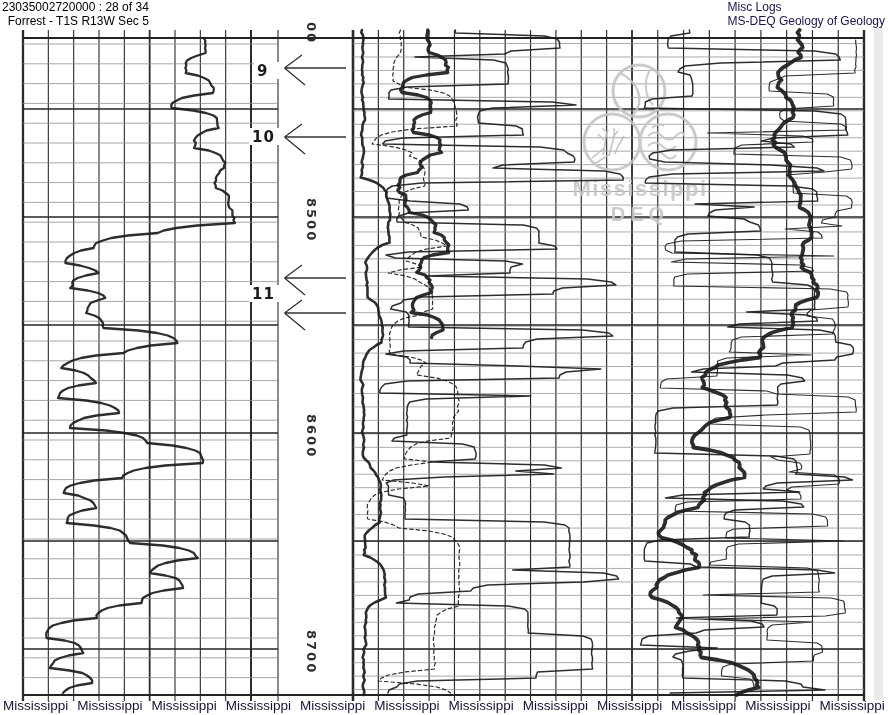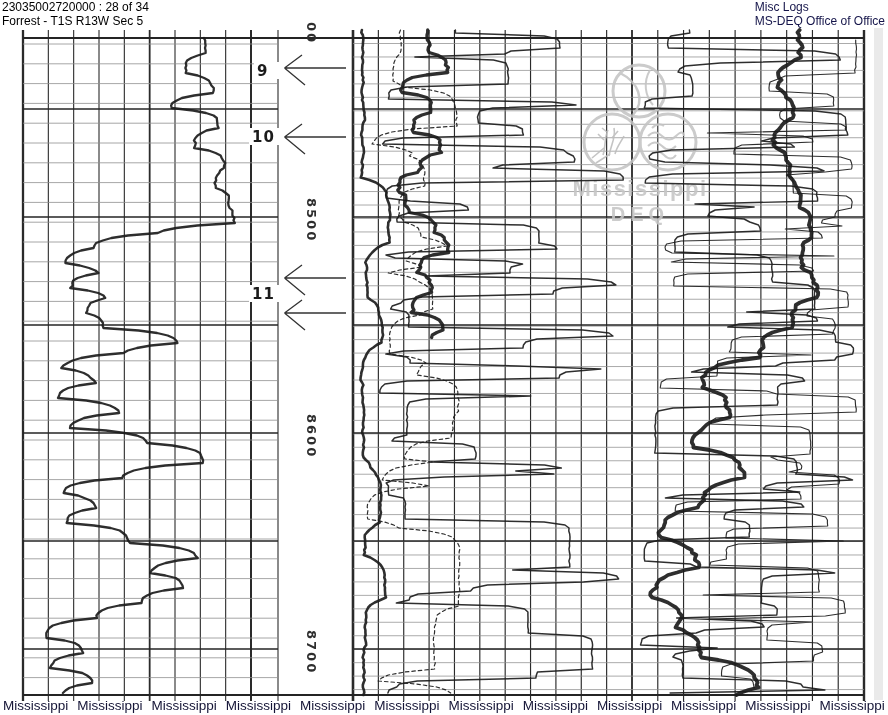--- a/index.html
+++ b/index.html
@@ -1,41 +1,41 @@
 <!DOCTYPE html>
 <html><head>
 <meta charset="utf-8">
 <style>
   html,body{margin:0;padding:0}
   body{
     width:888px;height:715px;position:relative;background:#ffffff;
     font-family:"Liberation Sans",sans-serif;overflow:hidden;
   }
   .hdr{position:absolute;top:0;font-size:12px;line-height:14px;}
-  #hdr-left{left:2px;text-align:left;}
+  #hdr-left{left:2px;text-align:right;}
   #hdr-right{right:3px;text-align:left;}
   #log-svg{position:absolute;left:0;top:0;}
   #footer-row{
     position:absolute;left:3px;top:698px;width:882px;
     display:flex;justify-content:space-between;
     font-size:13.5px;line-height:16px;
   }
   #footer-row span{white-space:nowrap;}
 </style>
 </head>
 <body>
 
 <div class="hdr" id="hdr-left" style="color: rgb(0, 0, 0);">
   <div>23035002720000 : 28 of 34</div>
   <div>Forrest - T1S R13W Sec 5</div>
 </div>
 
 <div class="hdr" id="hdr-right" style="color: rgb(21, 21, 74);">
   <div>Misc Logs</div>
-  <div>MS-DEQ Office of Office</div>
+  <div>MS-DEQ Geology of Geology</div>
 </div>
 
 <svg id="log-svg" width="888" height="715">
     <g>
       <line x1="23" y1="30" x2="23" y2="701" stroke="#2a2a2a" stroke-width="2.3"></line>
       <line x1="48.33333333333333" y1="30" x2="48.33333333333333" y2="701" stroke="#2a2a2a" stroke-width="1.1"></line>
       <line x1="73.66666666666666" y1="30" x2="73.66666666666666" y2="701" stroke="#2a2a2a" stroke-width="1.1"></line>
       <line x1="99" y1="30" x2="99" y2="701" stroke="#2a2a2a" stroke-width="1.1"></line>
       <line x1="124.33333333333333" y1="30" x2="124.33333333333333" y2="701" stroke="#2a2a2a" stroke-width="1.1"></line>
       <line x1="149.66666666666669" y1="30" x2="149.66666666666669" y2="701" stroke="#2a2a2a" stroke-width="1.8"></line>

